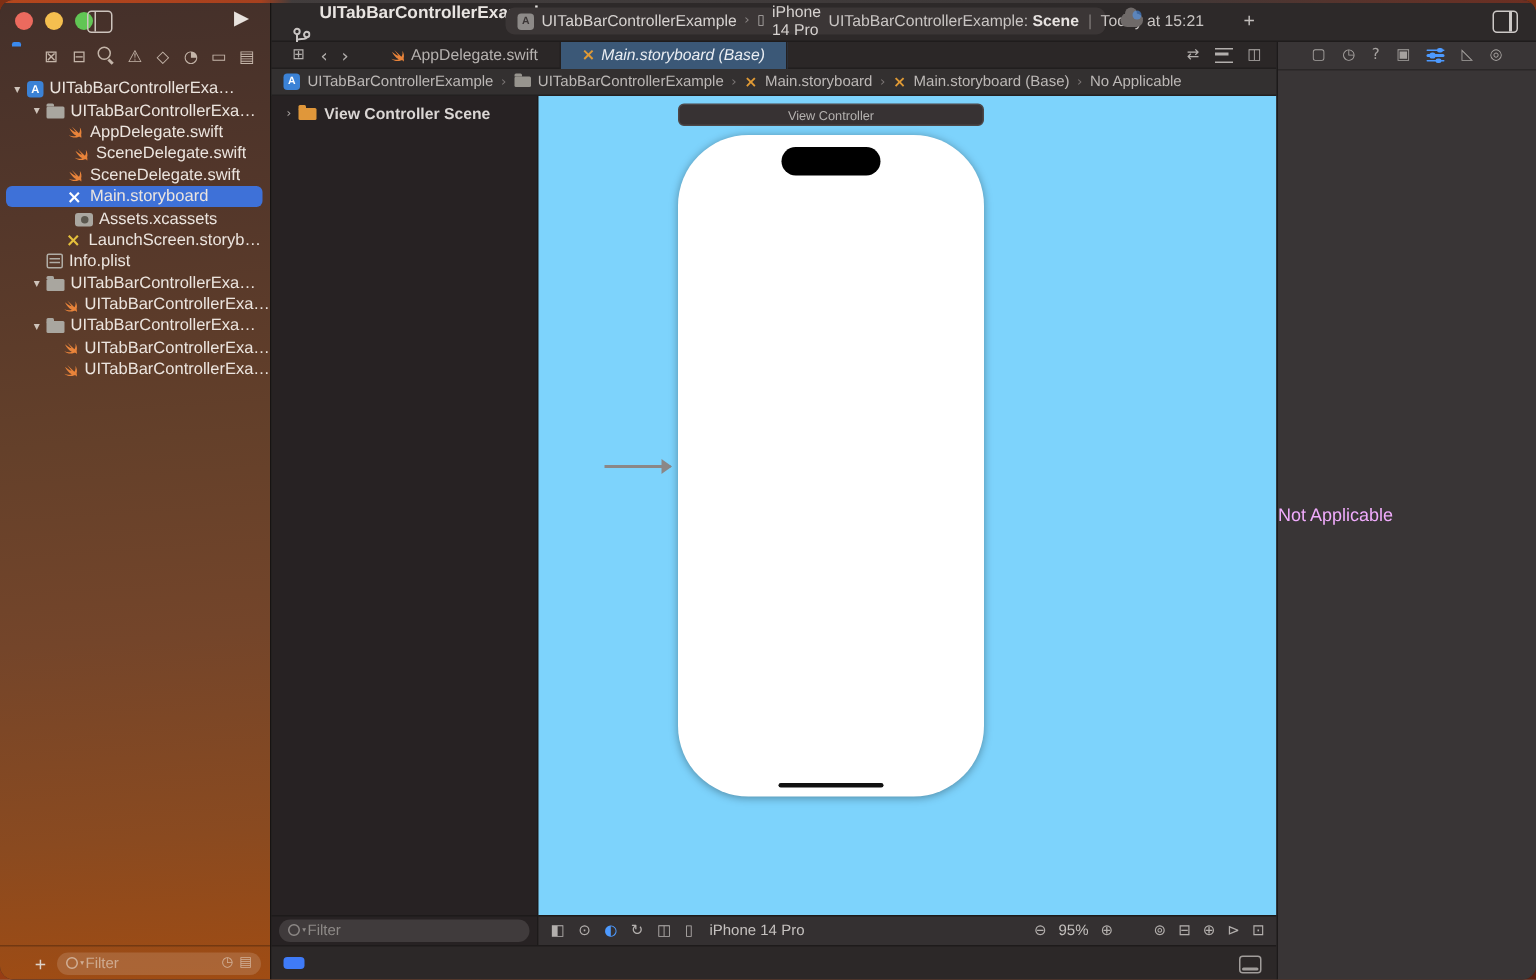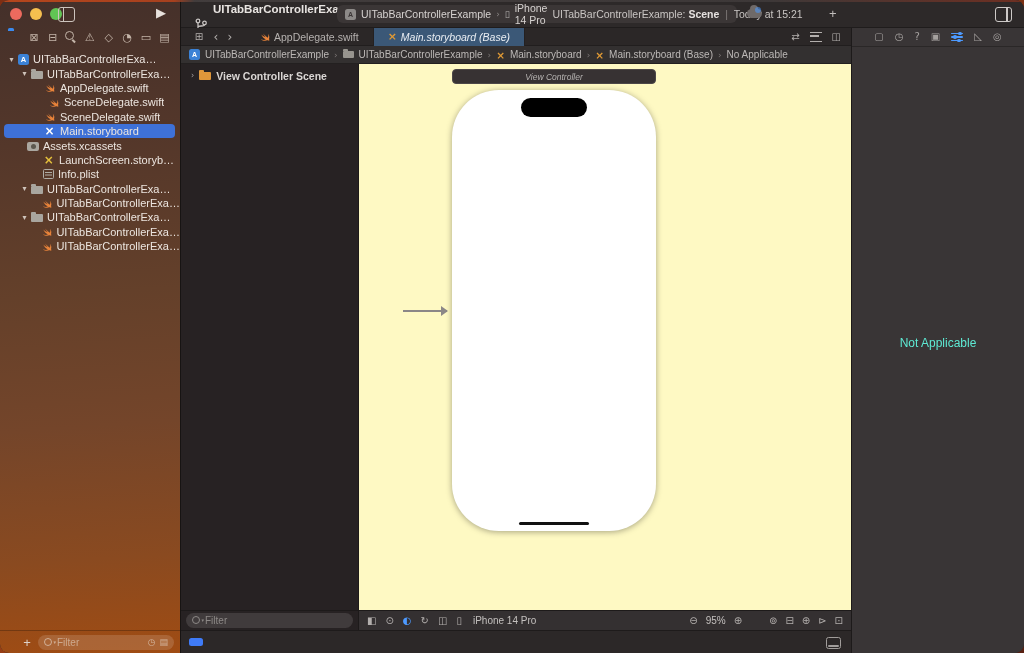--- a/index.html
+++ b/index.html
@@ -118,21 +118,21 @@
   .folder-orange::before{content:"";position:absolute;top:-2px;left:0;width:5px;height:2.5px;background:inherit;border-radius:1px 1px 0 0;}
   #outline-row .lbl{font-size:10.5px;font-weight:bold;color:#dad6d4;}
   #outline-filter{position:absolute;left:181px;top:610px;width:178px;height:20px;background:#272223;
     border-right:1px solid #1d1a1a;border-top:1px solid #1d1a1a;box-sizing:border-box;
     display:flex;align-items:center;padding:0 5px;}
   #outline-filter .filter-field{background:#403b3c;color:#8d8987;}
   #outline-filter .ph{color:#8d8987;}
   #outline-filter .ff-mag::before{border-color:#8d8987;}
   #outline-filter .ff-mag::after{color:#8d8987;}
   
-  #canvas{position:absolute;left:359px;top:64px;width:492px;height:546px;background:#fef9c3;overflow:hidden;font-style:italic;}
+  #canvas{position:absolute;left:359px;top:64px;width:492px;height:546px;background:#7dd3fc;overflow:hidden;}
   #scene-header{position:absolute;left:93px;top:5px;width:204px;height:15px;background:#373233;
     border:1px solid #4c4748;border-radius:4px;box-sizing:border-box;display:flex;align-items:center;justify-content:center;}
   #scene-header span{font-size:8.5px;color:#b5b2b0;}
   #phone{position:absolute;left:93px;top:26px;width:204px;height:441px;background:#ffffff;border-radius:47px;
     box-shadow:0 1px 6px rgba(0,0,0,.35);}
   #dyn-island{position:absolute;left:50%;top:8px;transform:translateX(-50%);width:66px;height:19px;background:#000;border-radius:10px;}
   #home-ind{position:absolute;left:50%;bottom:6px;transform:translateX(-50%);width:70px;height:3.5px;background:#111;border-radius:2px;}
   #entry-arrow{position:absolute;left:44px;top:246px;width:44px;height:2px;background:#8b8787;}
   #entry-arrow::after{content:"";position:absolute;right:-1px;top:-4px;border-left:7px solid #8b8787;
     border-top:5px solid transparent;border-bottom:5px solid transparent;}
@@ -157,21 +157,21 @@
   #inspector{position:absolute;left:851px;top:28px;right:0;bottom:0;background:#393536;
     border-left:1px solid #1d1a1a;box-sizing:border-box;}
   #insp-tabs{height:18px;border-bottom:1px solid #2a2727;display:flex;align-items:center;
     justify-content:center;gap:11px;color:#a5a19f;}
   #insp-tabs .icon{font-size:10px;}
   .sliders-ic{display:inline-block;width:12px;height:9px;position:relative;}
   .sliders-ic i{position:absolute;left:0;right:0;height:1.6px;background:#4d9aff;border-radius:1px;}
   .sliders-ic i:nth-child(1){top:0;}.sliders-ic i:nth-child(2){top:3.6px;}.sliders-ic i:nth-child(3){top:7.2px;}
   .sliders-ic i::after{content:"";position:absolute;top:-1px;width:3.5px;height:3.5px;background:#4d9aff;border-radius:50%;}
   .sliders-ic i:nth-child(1)::after{left:7px;}.sliders-ic i:nth-child(2)::after{left:2px;}.sliders-ic i:nth-child(3)::after{left:6px;}
-  #insp-empty{position:absolute;left:0;right:0;top:308px;text-align:center;font-size:12px;color:#5eead4;}
+  #insp-empty{position:absolute;left:0;right:0;top:308px;text-align:left;font-size:12px;color:#f0abfc;}
   
   svg.branch path{stroke:#c9c5c3;stroke-width:1.3;fill:none;}
   svg.branch circle{fill:none;stroke:#c9c5c3;stroke-width:1.3;}
 </style>
 </head>
 <body>
 
 <div id="window">
 
   <div id="sidebar">
@@ -244,35 +244,35 @@
 
     <span class="tw-label">SceneDelegate.swift</span>
   </div>
         <div class="tree-row selected" style="padding-left: 32px;">
     <span class="tw-disc"></span>
 
     <span class="ti ti-sba" style="display: inline-flex;">×</span>
 
     <span class="tw-label">Main.storyboard</span>
   </div>
-        <div class="tree-row" style="padding-left: 16px;">
+        <div class="tree-row" style="padding-left: 39px;">
     <span class="tw-disc"></span>
 
     <span class="ti ti-assets" style="display: inline-flex;"></span>
 
     <span class="tw-label">Assets.xcassets</span>
   </div>
         <div class="tree-row" style="padding-left: 32px;">
     <span class="tw-disc"></span>
 
     <span class="ti ti-sb yellow" style="display: inline-flex;">×</span>
 
     <span class="tw-label">LaunchScreen.storyboard</span>
   </div>
-        <div class="tree-row" style="padding-left: 32px; text-align: right;">
+        <div class="tree-row" style="padding-left: 20px; text-align: right;">
     <span class="tw-disc"></span>
 
     <span class="ti ti-plist" style="display: inline-flex;"></span>
     <span class="tw-label">Info.plist</span>
   </div>
         <div class="tree-row" style="padding-left: 19px;">
     <span class="tw-disc">▾</span>
 
     <span class="ti ti-folder" style="display: inline-flex;">
             <span class="folder-sm"></span>

